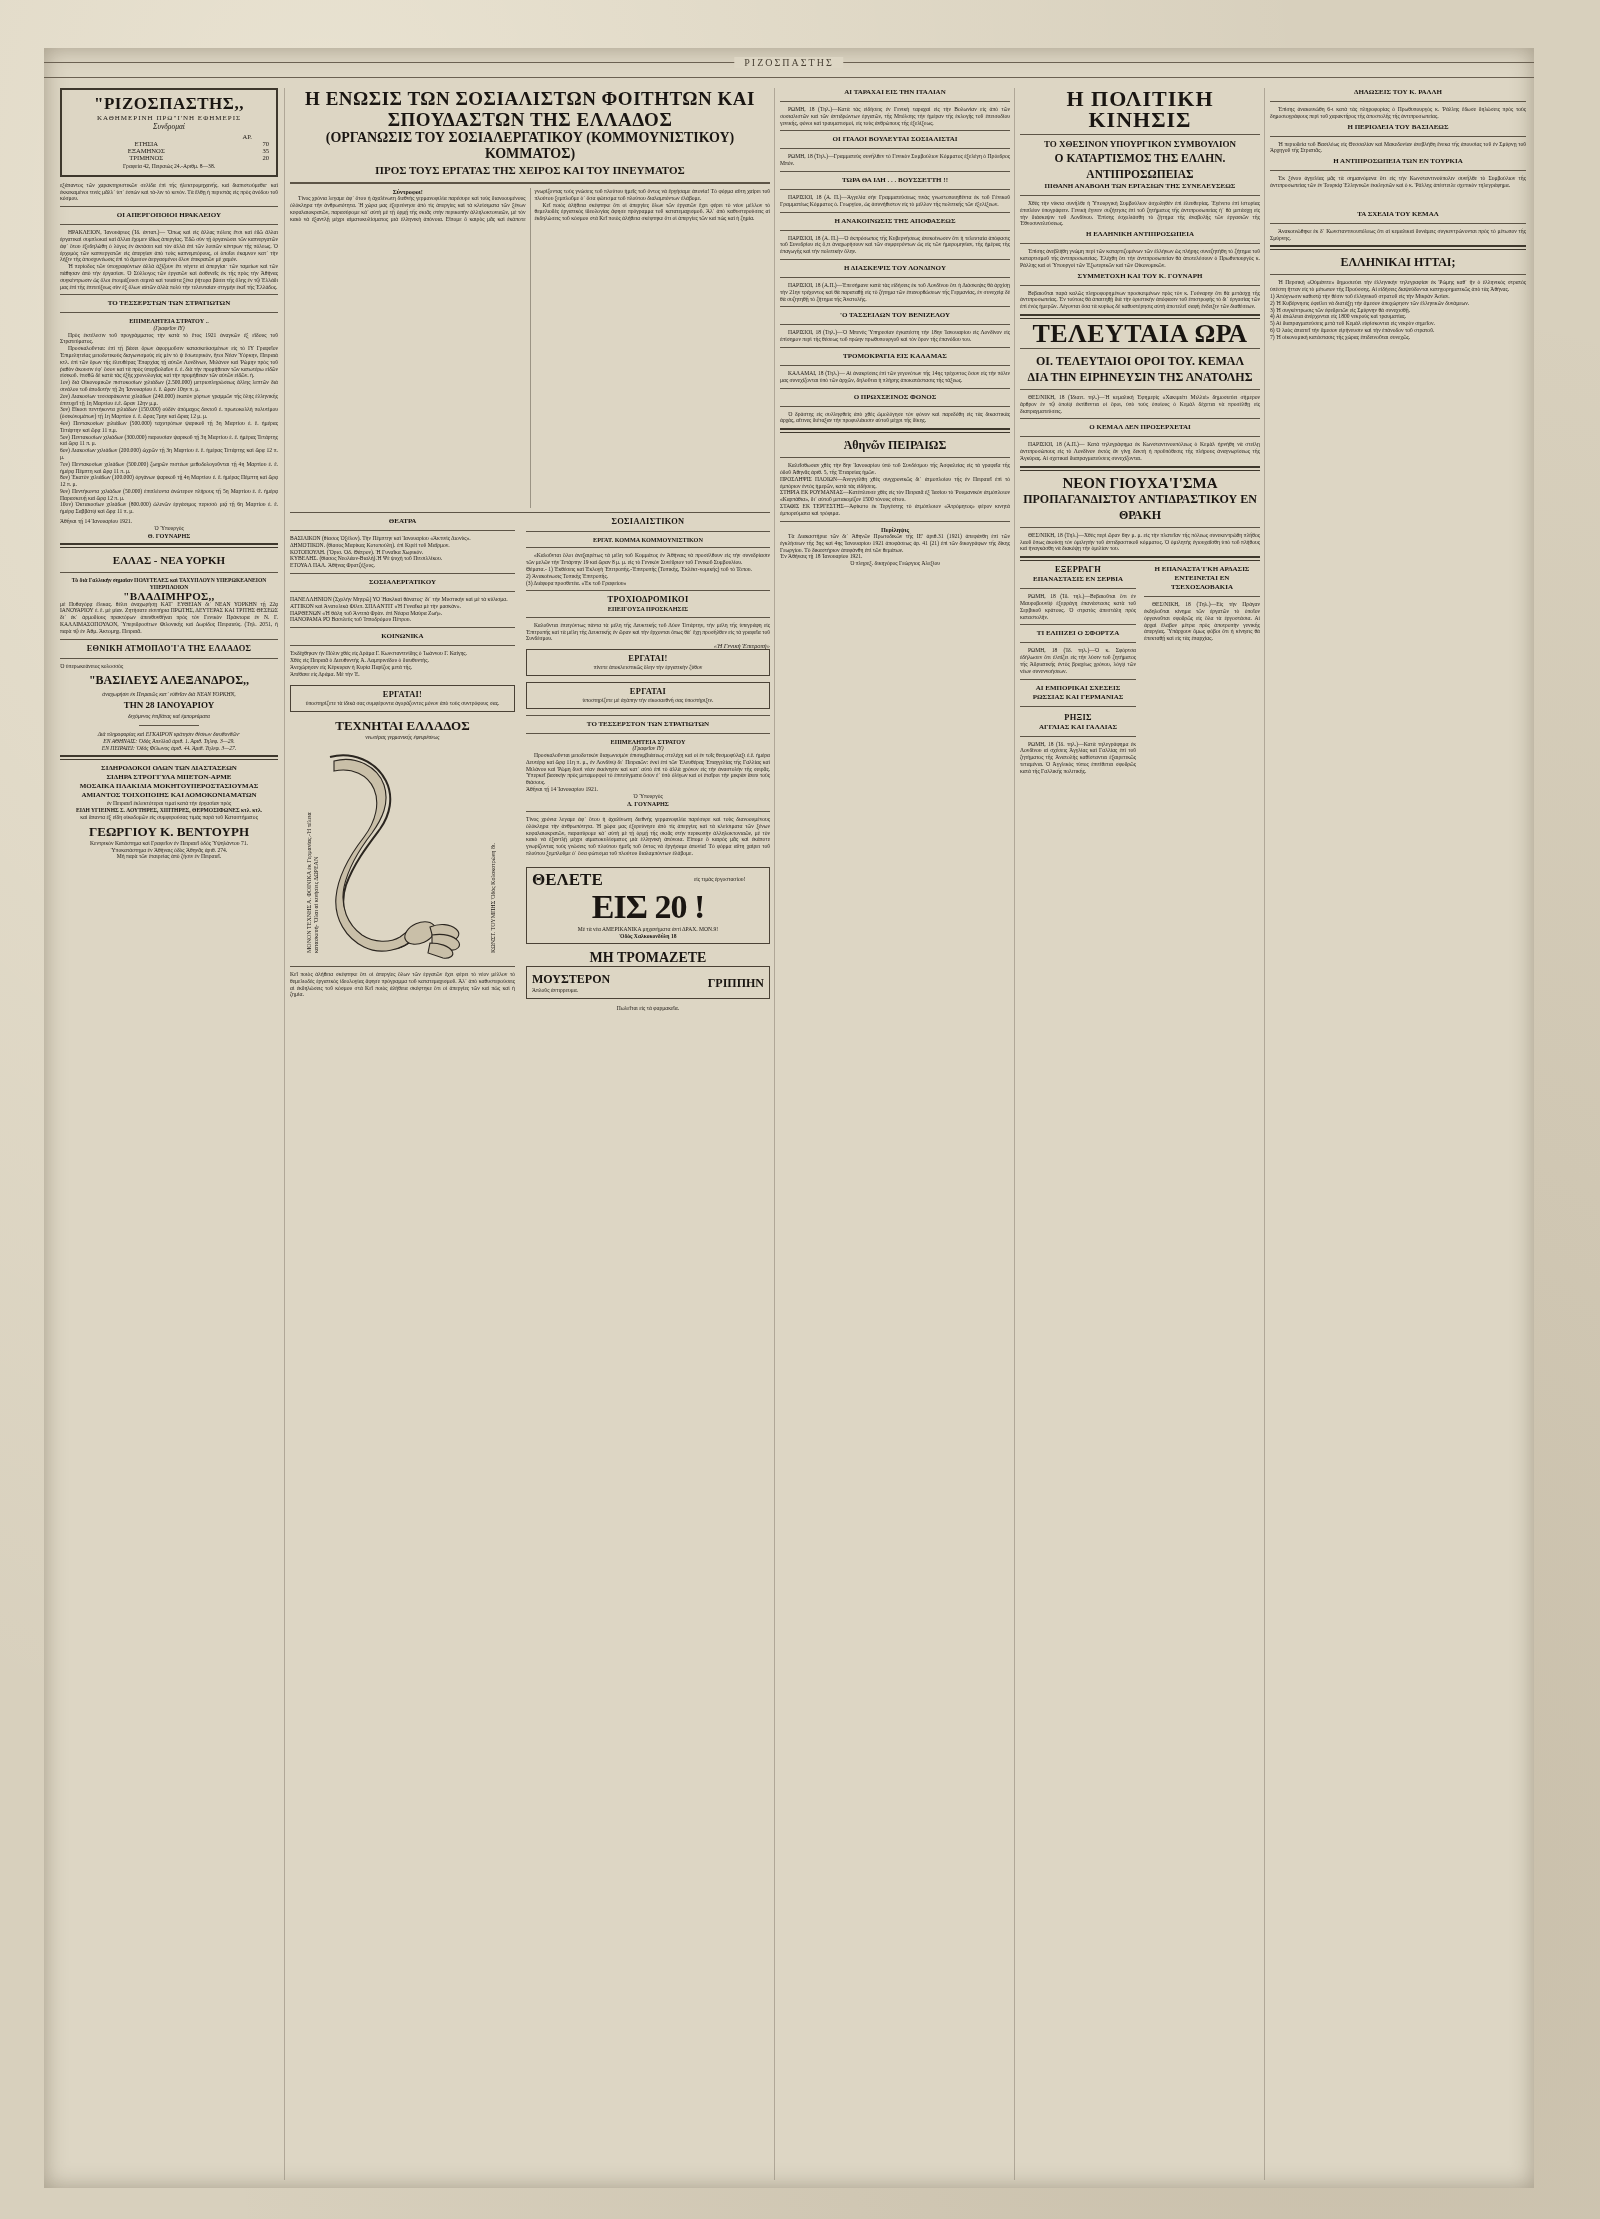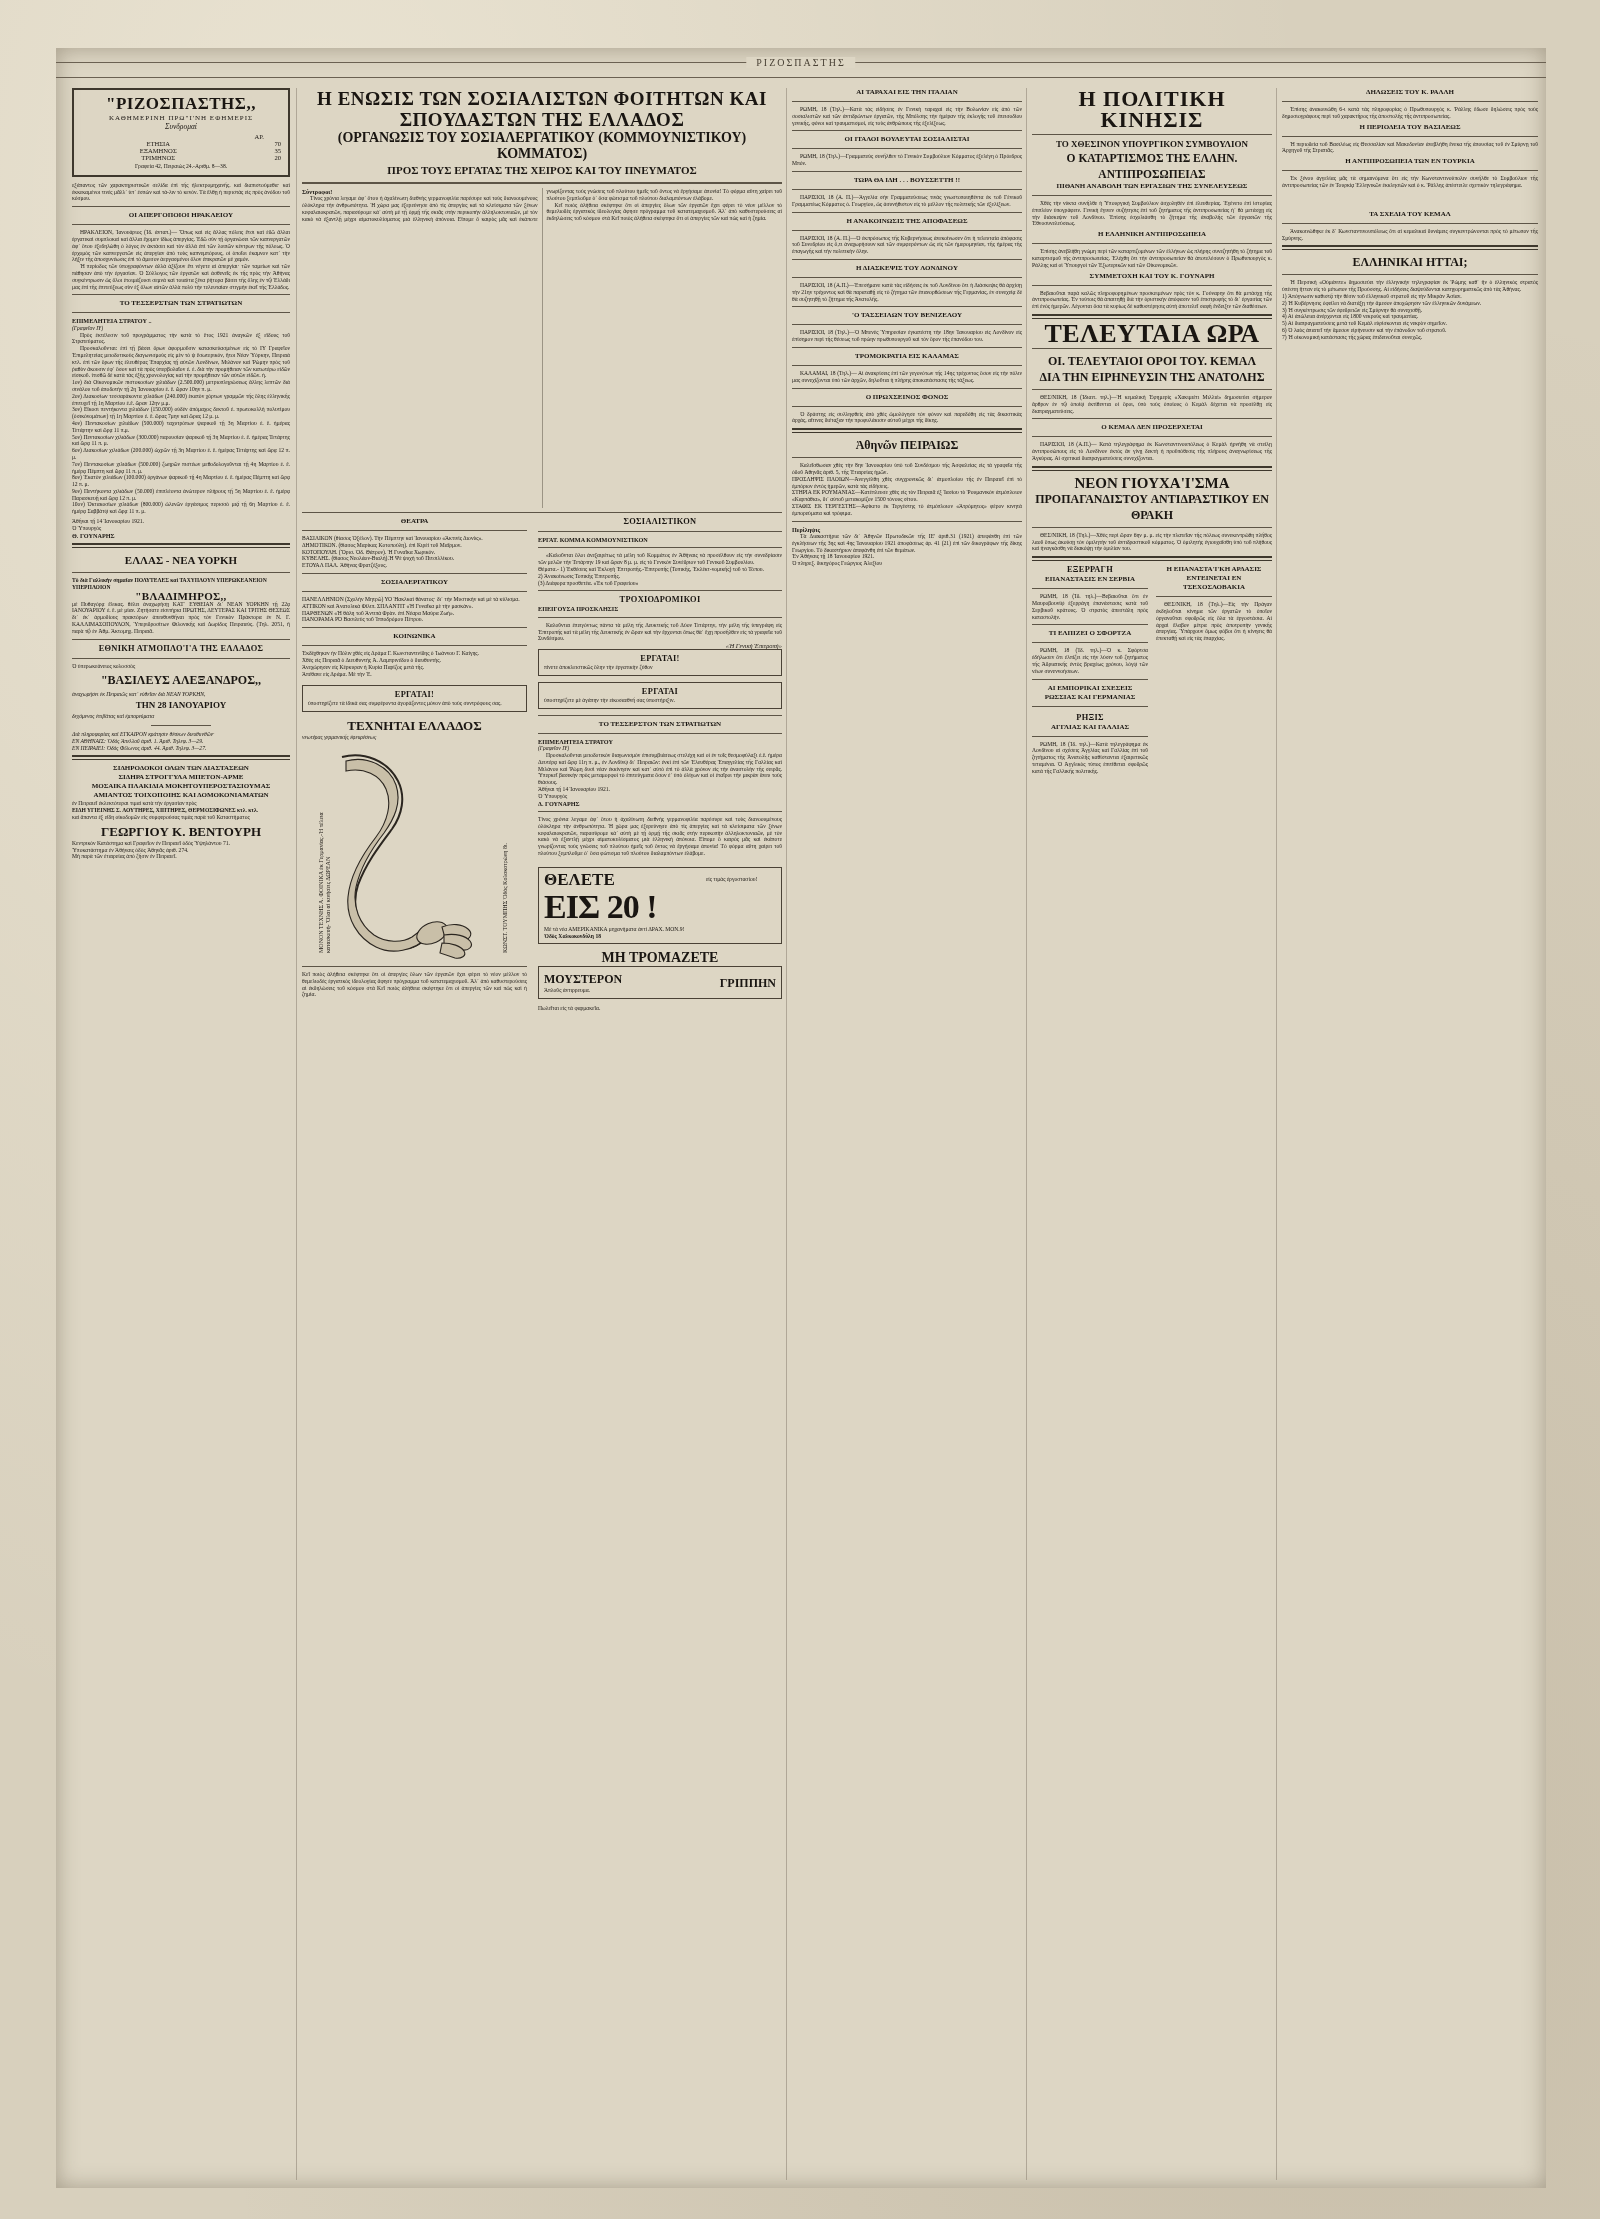--- a/index.html
+++ b/index.html
@@ -13,21 +13,21 @@
   .page {
     position:relative;
     width:1600px; height:2219px;
     background:#d8d0bd;
     background-image:
       radial-gradient(ellipse at 20% 10%, rgba(255,250,235,.45), rgba(0,0,0,0) 55%),
       radial-gradient(ellipse at 85% 85%, rgba(120,100,70,.16), rgba(0,0,0,0) 60%);
   }
   .sheet {
     position:absolute;
-    left:56px; top:48px; width:1490px; height:2140px;
+    left:44px; top:48px; width:1490px; height:2140px;
     background:#ddd6c4;
     box-shadow:0 0 22px rgba(60,45,25,.35) inset;
   }
   .topbar {
     position:absolute; left:0; right:0; top:14px; height:14px;
     border-top:1px solid #6b6152; border-bottom:1px solid #6b6152;
   }
   .topbar .t {
     position:absolute; left:50%; transform:translateX(-50%); top:-6px;
     background:#ddd6c4; padding:0 10px; font-size:10px; letter-spacing:2px; color:#4a4236;
@@ -36,21 +36,21 @@
   .col { position:absolute; top:0; bottom:0; }
   .c1 { left:6px;   width:218px; }
   .c2 { left:236px; width:480px; }
   .c3 { left:726px; width:230px; }
   .c4 { left:966px; width:240px; }
   .c5 { left:1216px;width:256px; }
   .vline { position:absolute; top:0; bottom:0; width:1px; background:#8a8172; opacity:.55; }
   .rule { height:1px; background:#5d5547; margin:4px 0; }
   .rule.thick { height:2px; }
   .rule.short { width:60px; margin:5px auto; }
-  .ctr { text-align:left; }
+  .ctr { text-align:center; }
   .just { text-align:justify; }
 
   .tiny   { font-size:6.2px; line-height:7.4px; }
   .xtiny  { font-size:5.6px; line-height:6.8px; }
   .hd1 { font-size:19px; font-weight:bold; text-align:center; line-height:21px; letter-spacing:.5px;}
   .hd2 { font-size:14px; font-weight:bold; text-align:center; line-height:16px; }
   .hd3 { font-size:11px; font-weight:bold; text-align:center; line-height:16px; }
   .hd4 { font-size:8.4px; font-weight:bold; text-align:center; line-height:10px; letter-spacing:.3px;}
   .hd5 { font-size:7px; font-weight:bold; text-align:center; line-height:9px; }
   .hdline { font-size:9px; font-weight:bold; text-align:center; line-height:11px; }

